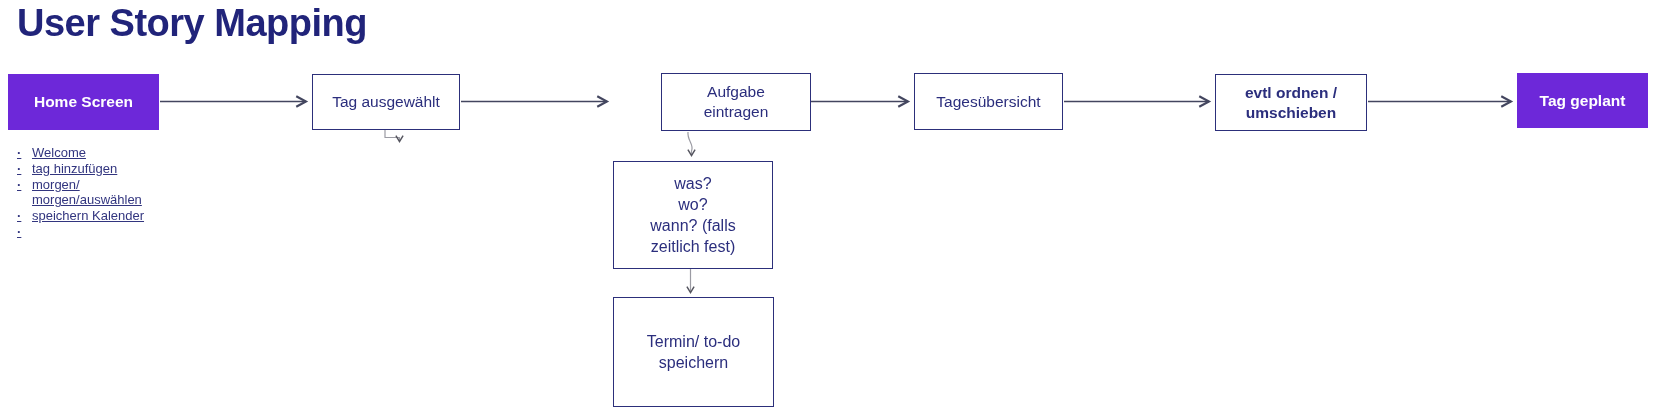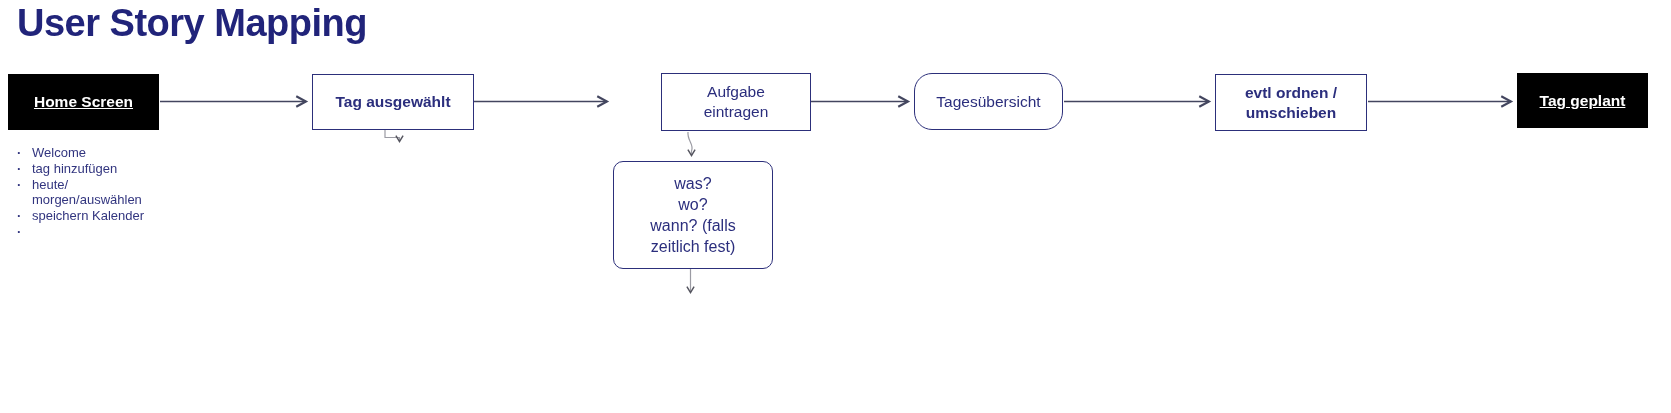--- a/index.html
+++ b/index.html
@@ -29,42 +29,41 @@
     text-align: center;
     box-sizing: border-box;
     background: #ffffff;
     border: 1.6px solid #2c2f7a;
     color: #2b2e7d;
     font-size: 15.5px;
     line-height: 20px;
     white-space: pre-line;
   }
   .node.filled {
-    background: #000000;
+    background: #6d28d9;
     border: none;
     color: #ffffff;
     font-weight: bold;
-    text-decoration: underline;
   }
   .node.sub {
     font-size: 16px;
     line-height: 21px;
-    border-radius: 10px;
   }
   .connectors { position: absolute; left: 0; top: 0; }
   .note-list {
     position: absolute;
     color: #32357f;
     font-size: 13px;
     line-height: 15.8px;
     width: 170px;
   }
   .note-line {
     display: flex;
     min-height: 15.8px;
+    text-decoration: underline;
   }
   .note-line::before {
     content: "\00b7";
     display: inline-block;
     width: 15px;
     flex: 0 0 15px;
     text-align: left;
     font-weight: bold;
     color: #32357f;
   }
@@ -93,59 +92,63 @@
     <line x1="1368" y1="101.5" x2="1511" y2="101.5" stroke="#43465f" stroke-width="1.5" marker-end="url(#headNavy)"></line>
     <path d="M385,130 L385,137.5 L399.5,137.5 L399.5,141" fill="none" stroke="#9b9ba3" stroke-width="1.2" stroke-linejoin="round" marker-end="url(#headGray)"></path>
     <path d="M688,132 C687,141 694.5,144 691.5,151 L691.5,155" fill="none" stroke="#9b9ba3" stroke-width="1.2" marker-end="url(#headGray)"></path>
     <path d="M690.5,269 L690.5,292" fill="none" stroke="#9b9ba3" stroke-width="1.2" marker-end="url(#headGray)"></path>
   </svg>
 
   <div class="node filled" style="left:8px; top:74px; width:151px; height:56px;">
     <span>Home Screen</span>
   </div>
 
-  <div class="node" style="left:312px; top:74px; width:162px; height:56px;font-weight:bold;">
+  <div class="node" style="left:312px; top:74px; width:148px; height:56px;">
     <span>Tag ausgewählt</span>
   </div>
 
   <div class="node" style="left:613px; top:73px; width:150px; height:58px;margin-left:48px;">
     <span>Aufgabe
 eintragen</span>
   </div>
 
-  <div class="node" style="left:914px; top:73px; width:149px; height:57px;border-radius:18px;">
+  <div class="node" style="left:914px; top:73px; width:149px; height:57px;">
     <span>Tagesübersicht</span>
   </div>
 
   <div class="node" style="left:1215px; top:74px; width:152px; height:57px;font-weight:bold;">
     <span>evtl ordnen /
 umschieben</span>
   </div>
 
   <div class="node filled" style="left:1517px; top:73px; width:131px; height:55px;">
     <span>Tag geplant</span>
   </div>
 
   <div class="node sub" style="left:613px; top:161px; width:160px; height:108px;">
     <span>was?
 wo?
 wann? (falls
 zeitlich fest)</span>
   </div>
 
+  <div class="node sub" style="left:613px; top:297px; width:161px; height:110px;">
+    <span>Termin/ to-do
+speichern</span>
+  </div>
 
   <div class="note-list" style="left:17px; top:145px;">
     <div class="note-line">
       <span class="note-text">Welcome</span>
     </div>
     <div class="note-line">
       <span class="note-text">tag hinzufügen</span>
     </div>
     <div class="note-line">
-      <span class="note-text">heute/</span>
+      <span class="note-text">morgen/</span>
     </div>
     <div class="note-line cont">
       <span class="note-text">morgen/auswählen</span>
     </div>
     <div class="note-line">
       <span class="note-text">speichern Kalender</span>
     </div>
     <div class="note-line">
       <span class="note-text"></span>
     </div>

